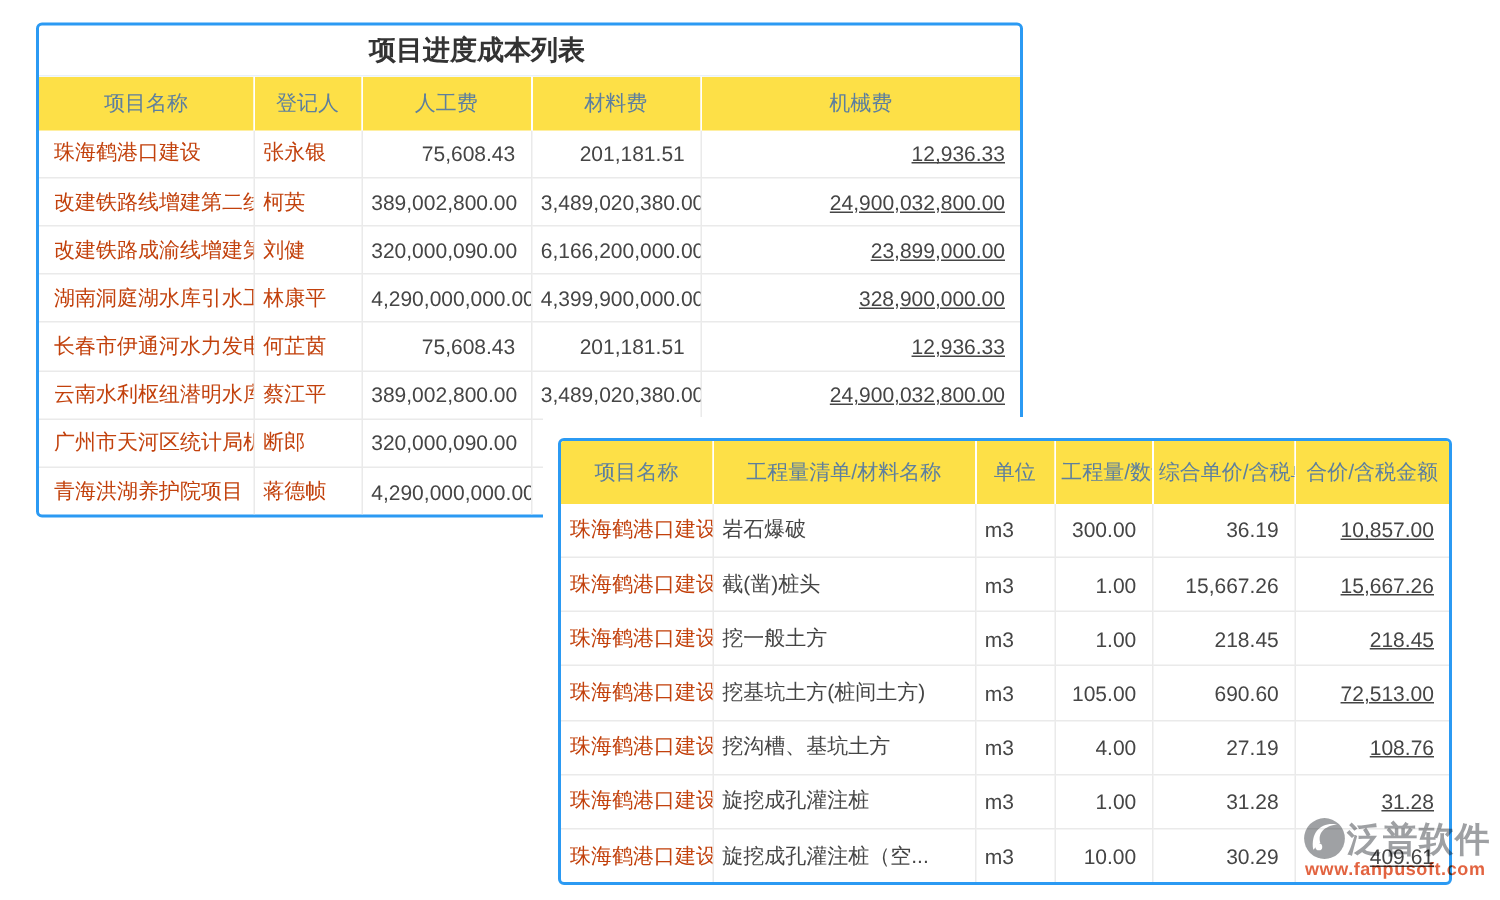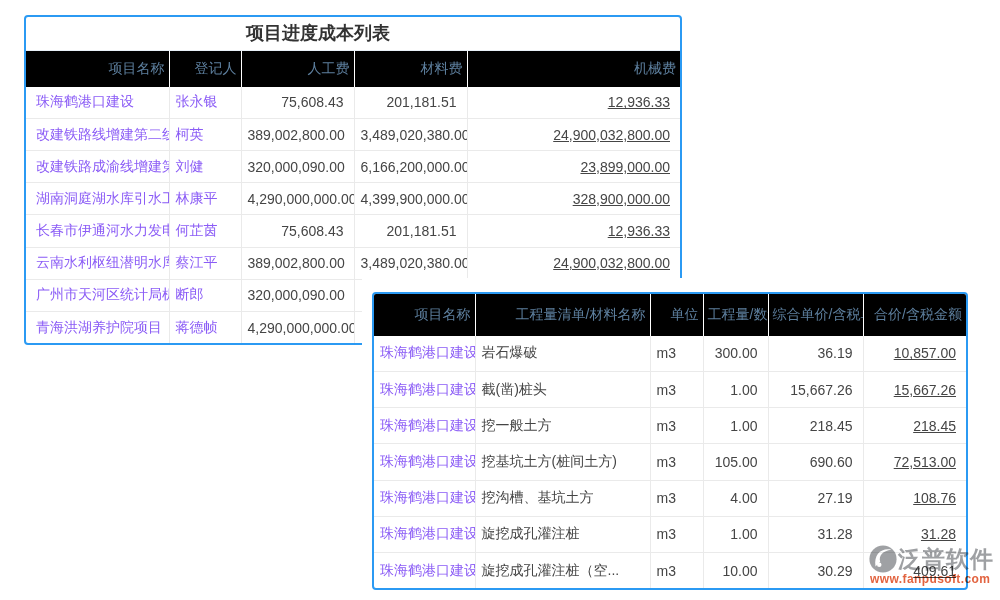--- a/index.html
+++ b/index.html
@@ -13,32 +13,32 @@
   .overlay{position:absolute;left:362px;top:278px;width:638px;height:322px;background:#fff;}
   .panel-output{left:10px;top:14px;width:596px;height:298px;}
 
   .panel-title{flex:0 0 auto;text-align:center;font-weight:bold;color:#333;
                padding-right:70px;border-bottom:1px solid #e9f1f8;}
   .panel-cost .panel-title{height:33px;line-height:33px;font-size:18px;}
   .panel-output .panel-title{height:46px;line-height:46px;font-size:20px;}
 
   table{border-collapse:collapse;table-layout:fixed;width:100%;flex:1 1 auto;}
   th,td{overflow:hidden;white-space:nowrap;font-size:14px;box-sizing:border-box;}
-  th{background:#000000;color:#5d7f9e;font-weight:normal;text-align:right;
+  th{background:#fde047;color:#5d7f9e;font-weight:normal;text-align:center;
      border-right:1px solid rgba(255,255,255,.9);padding:2px 4px;line-height:1.25;}
   th:last-child{border-right:none;}
   .panel-cost th{height:36px;}
   .panel-output th{height:42px;}
   td{color:#454545;border-right:1px solid #eaeaea;border-bottom:1px solid #eaeaea;padding:2px 6px;}
   td:last-child{border-right:none;text-decoration:underline;}
   tr:last-child td{border-bottom:none;}
   .cell-left{text-align:left;padding-left:10px;}
   .cell-center{text-align:left;}
   .cell-num{text-align:right;padding-right:10px;}
-  .cell-link{color:#8b5cf6;cursor:pointer;margin-left:26px;}
+  .cell-link{color:#c2410c;cursor:pointer;margin-left:26px;}
 
   
   .watermark{position:absolute;left:868px;top:544px;width:140px;z-index:10;
              mix-blend-mode:multiply;opacity:.92;}
   .wm-top{display:flex;align-items:center;}
   .wm-logo{flex:0 0 auto;width:30px;height:30px;}
   .wm-name{font-size:23px;font-weight:bold;color:#96989b;letter-spacing:1px;line-height:30px;}
   .wm-url{font-size:12px;font-weight:bold;color:#e0562f;letter-spacing:.4px;margin-top:-2px;
           padding-left:2px;}
 </style>

